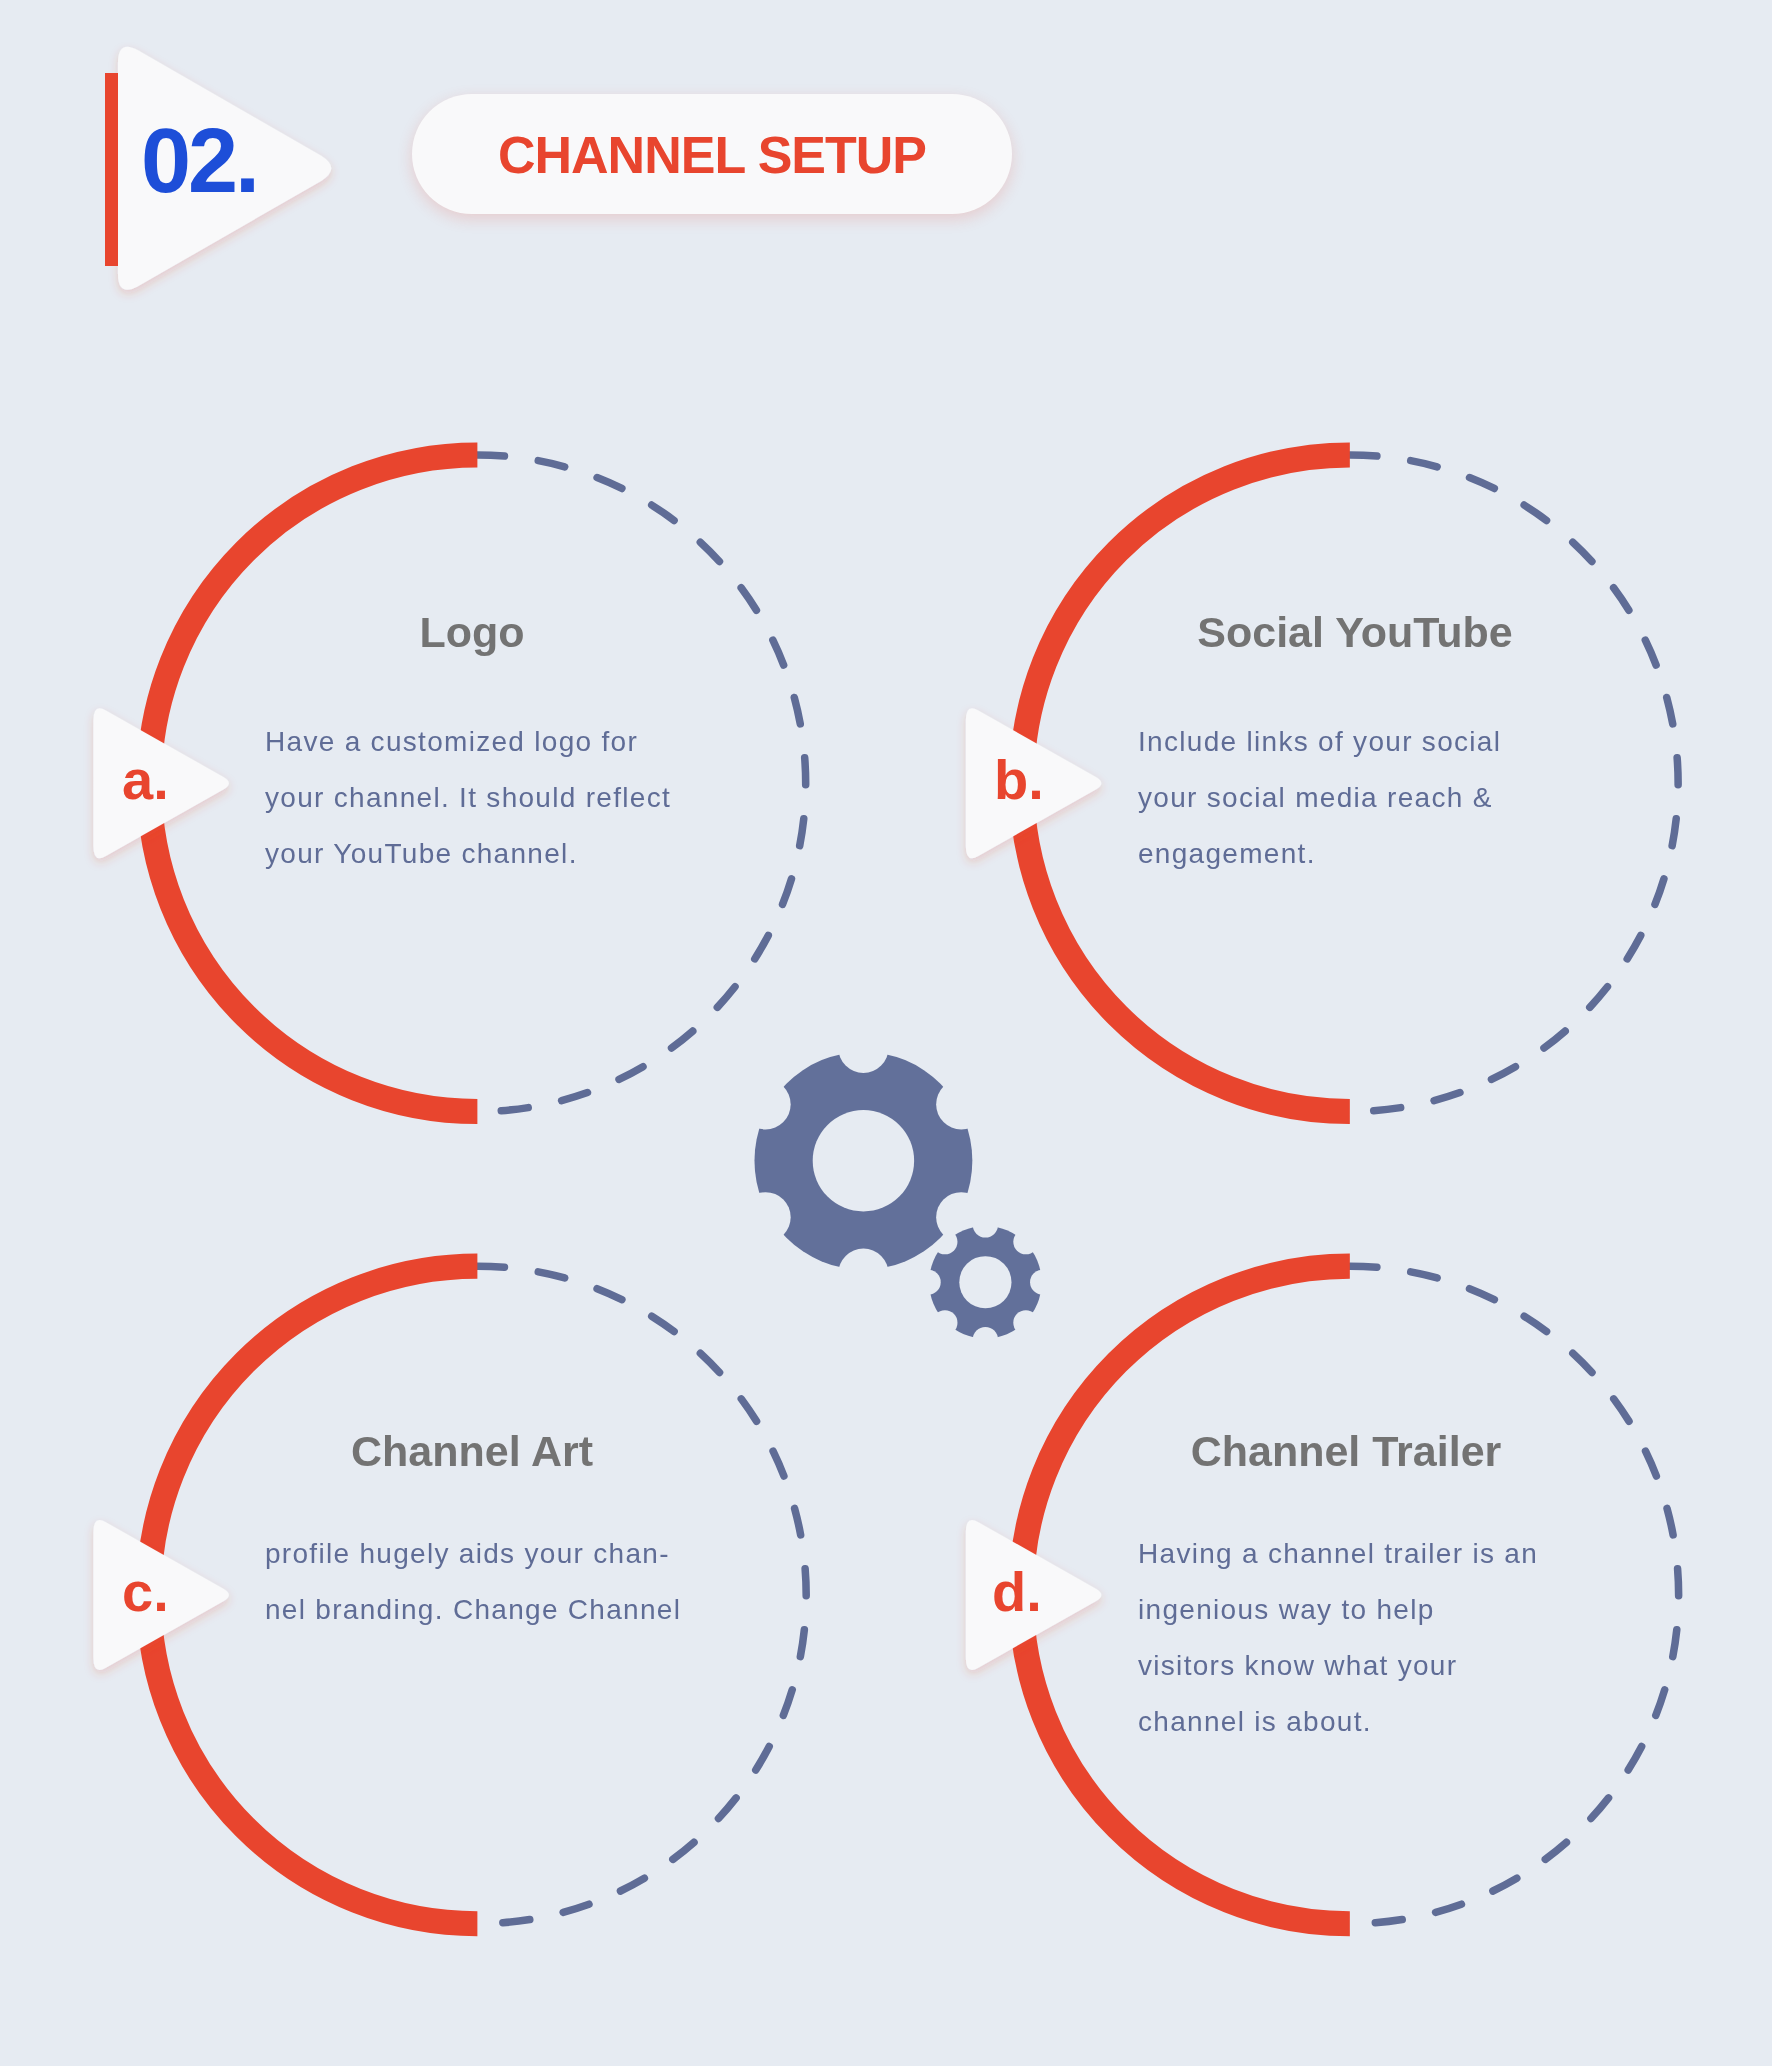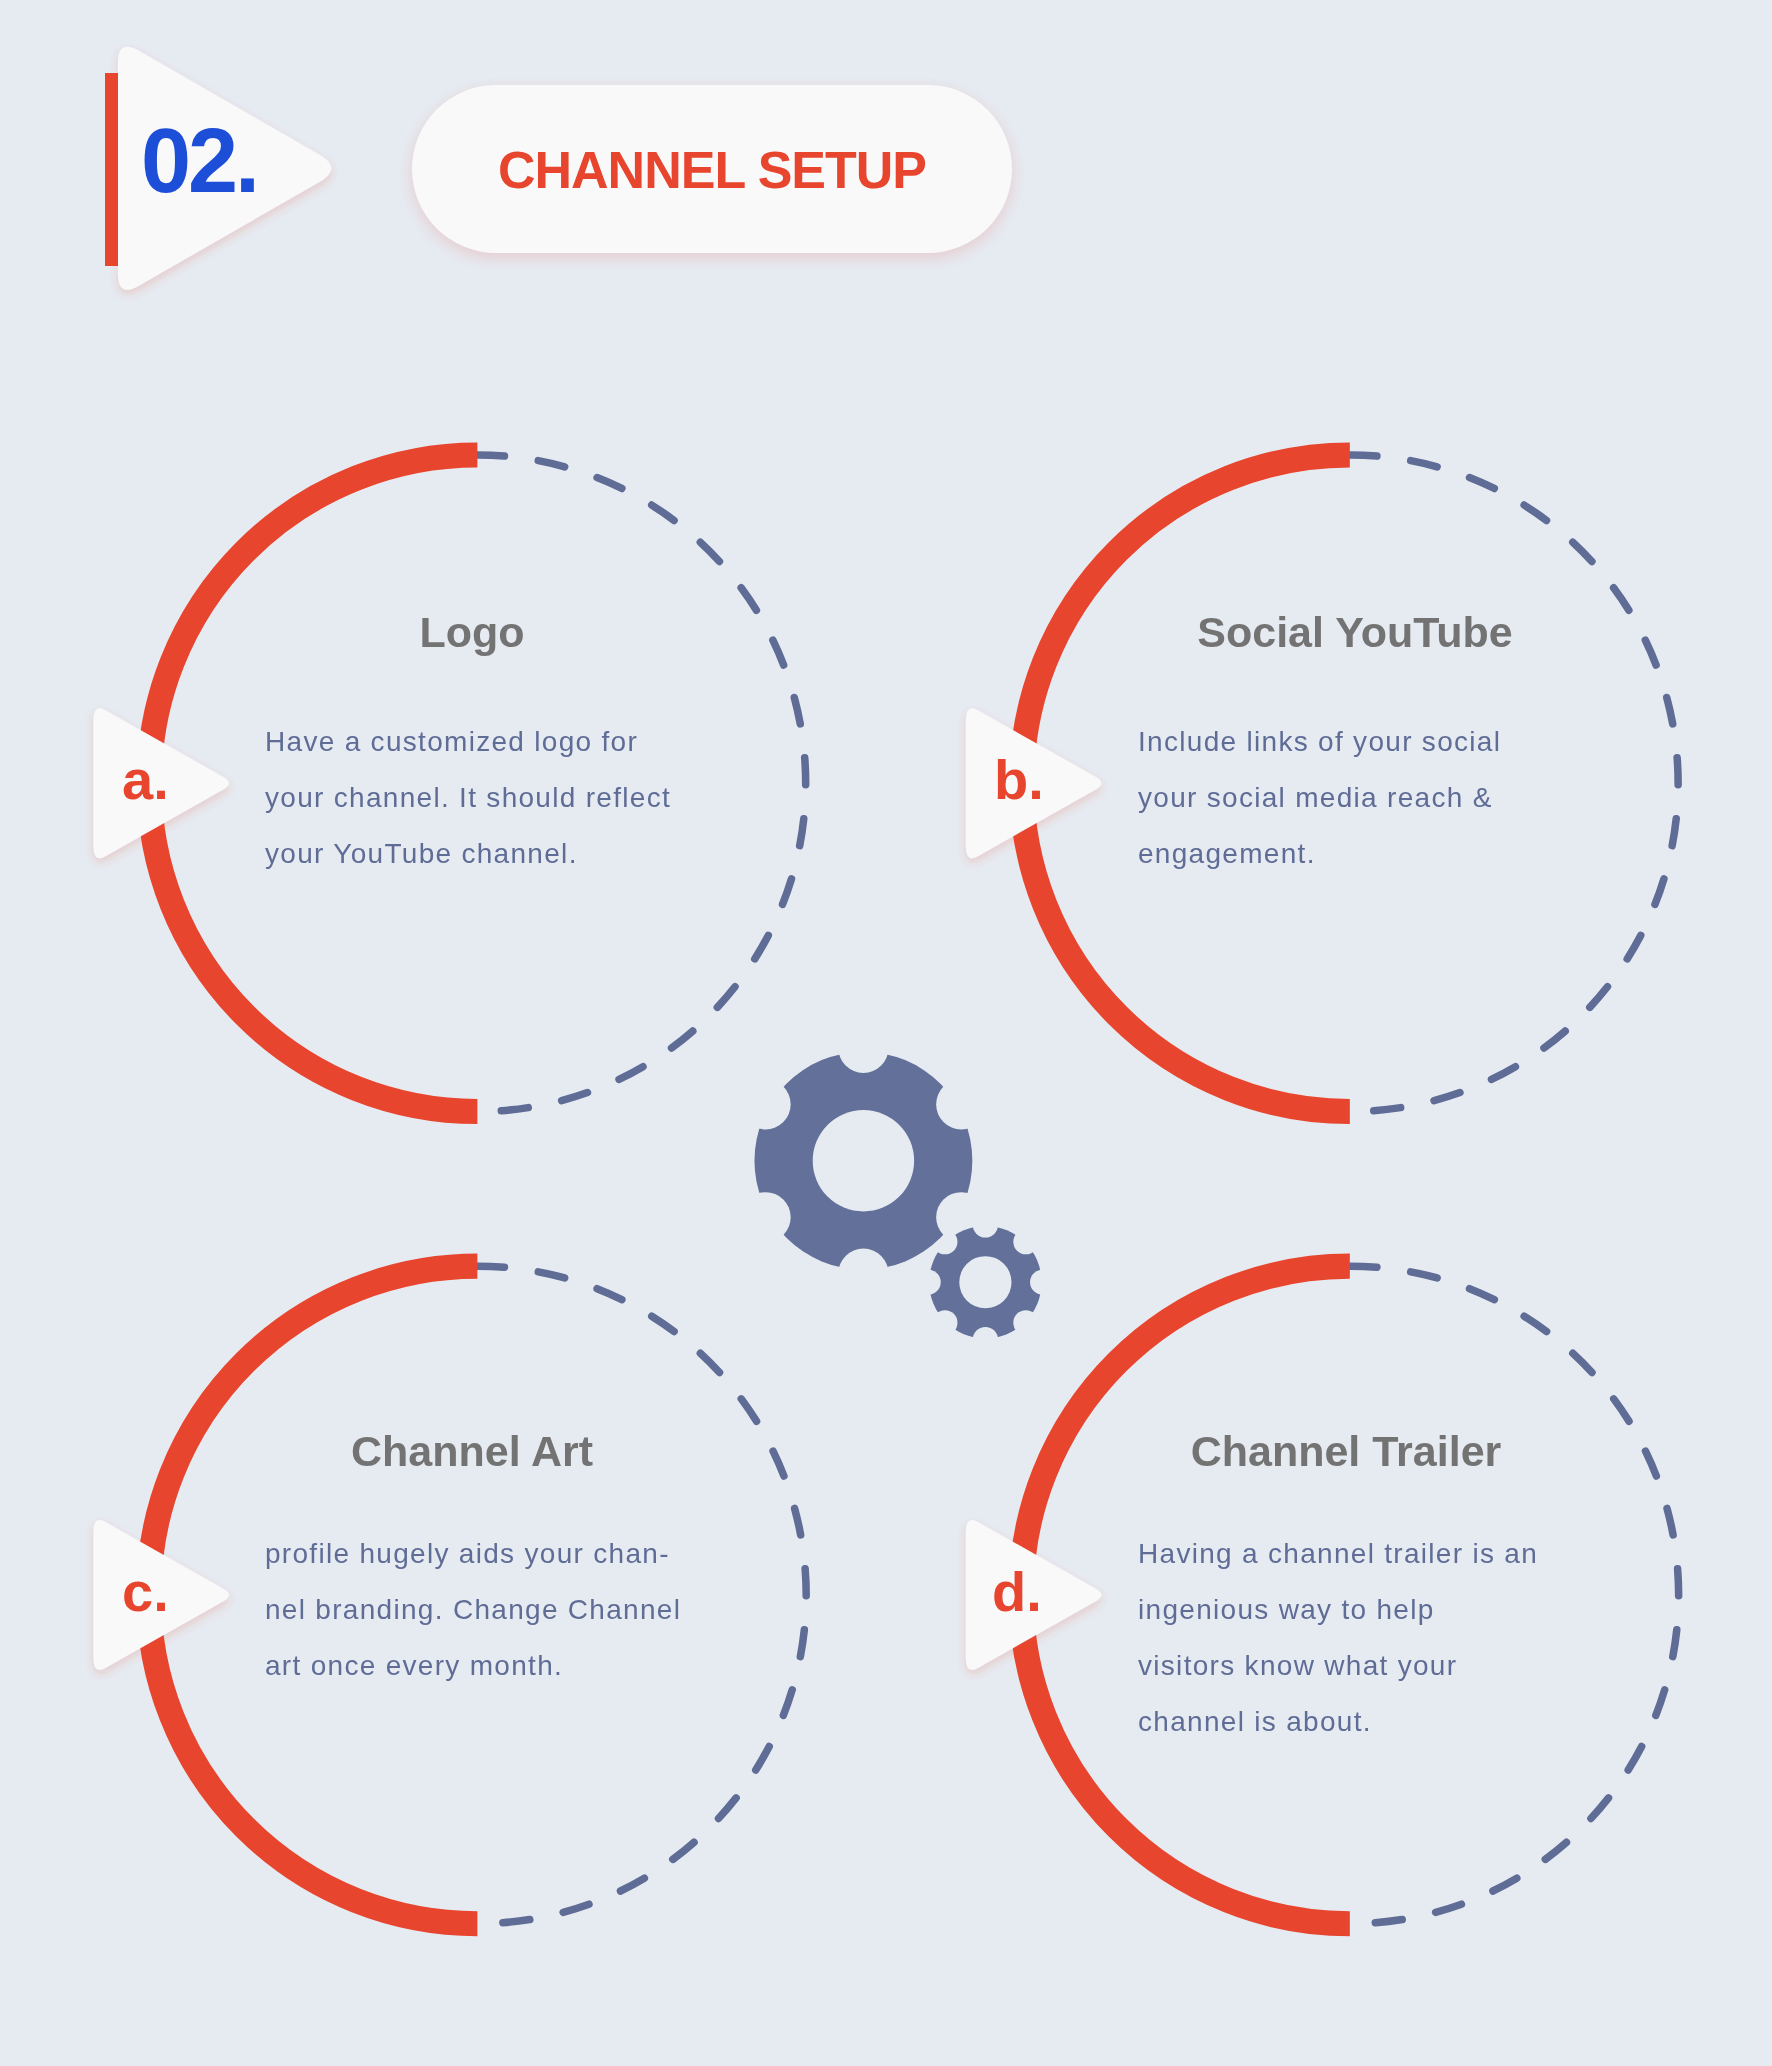--- a/index.html
+++ b/index.html
@@ -8,21 +8,21 @@
     background: #e6ebf2;
     font-family: "Liberation Sans", "DejaVu Sans", sans-serif;
   }
   svg.layer { position: absolute; left: 0; top: 0; }
   .hdr-bar { position: absolute; left: 105px; top: 73px; width: 12.6px; height: 193px; background: #e8452e; }
   .hdr-num {
     position: absolute; left: 141px; top: 116px; width: 151px;
     font-size: 90px; font-weight: 700; color: #1d4ed8; line-height: 1; letter-spacing: -3px;
   }
   .hdr-pill {
-    position: absolute; left: 412px; top: 85px; width: 600px; height: 168px;
+    position: absolute; left: 412px; top: 94px; width: 600px; height: 120px;
     border-radius: 84px; background: #f9f9fa;
     box-shadow: 0 5px 15px rgba(232, 69, 46, 0.18);
     display: flex; align-items: center; justify-content: center;
   }
   .hdr-title {
     font-size: 52px; font-weight: 700; color: #e8452e; letter-spacing: -1px;
     line-height: 1; margin-top: 2px;
   }
   .card-title {
     position: absolute; width: 502px; text-align: center;
@@ -130,21 +130,20 @@
   <div>Include links of your social</div>
   <div>your social media reach &amp;</div>
   <div>engagement.</div>
 </div>
 
 <div class="badge-letter" style="left:122px; top:1564px;">c.</div>
 <div class="card-title" style="left:221px; top:1430px;">Channel Art</div>
 <div class="card-body" style="left:265px; top:1526px;">
   <div>profile hugely aids your chan-</div>
   <div>nel branding. Change Channel</div>
-  <div>art once every month.</div>
 </div>
 
 <div class="badge-letter" style="left:992px; top:1564px;">d.</div>
 <div class="card-title" style="left:1095px; top:1430px;">Channel Trailer</div>
 <div class="card-body" style="left:1138px; top:1526px;">
   <div>Having a channel trailer is an</div>
   <div>ingenious way to help</div>
   <div>visitors know what your</div>
   <div>channel is about.</div>
 </div>

